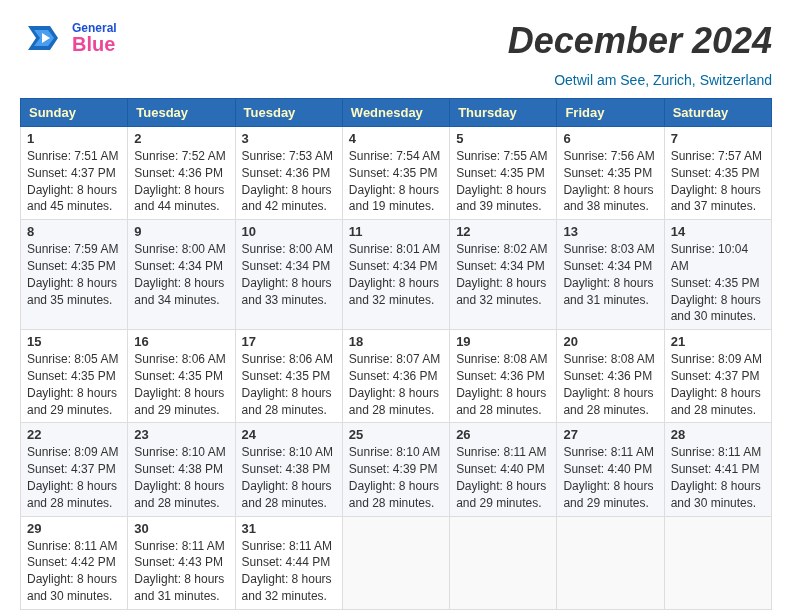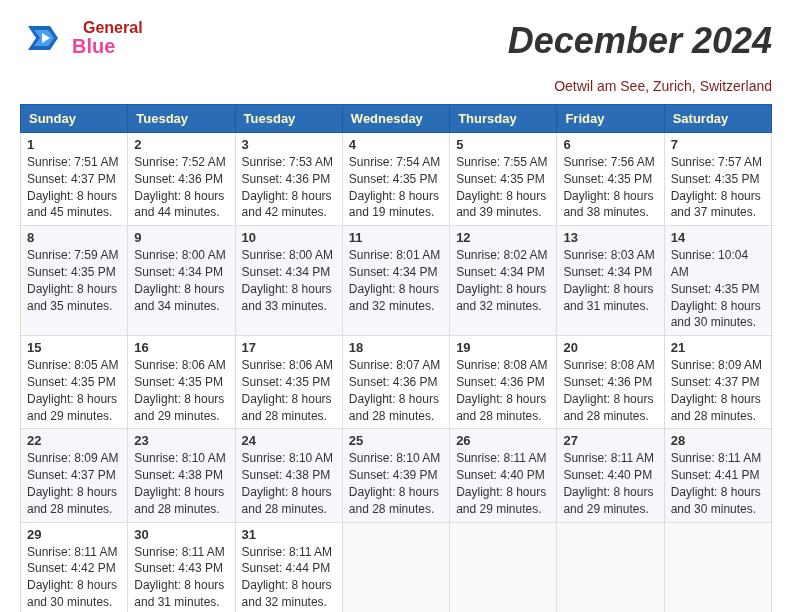--- a/index.html
+++ b/index.html
@@ -20,22 +20,22 @@
       text-align: right;
     }
     .month-title {
       font-size: 36px;
       font-weight: bold;
       color: #333;
       font-style: italic;
     }
     .location {
       font-size: 14px;
-      color: #7f1d1d;
-      margin-top: 16px;
+      color: #0369a1;
+      margin-top: 10px;
     }
     .calendar {
       width: 100%;
       border-collapse: collapse;
       border: 1px solid #ccc;
     }
     .calendar th {
       background-color: #2a6cb5;
       color: #fef9c3;
       text-align: left;
@@ -81,24 +81,23 @@
     .logo-svg {
       width: 48px;
       height: 36px;
     }
     .logo-label {
       display: flex;
       flex-direction: column;
       line-height: 1;
     }
     .logo-general {
-      font-size: 16px;
+      font-size: 12px;
       font-weight: bold;
-      color: #b91c1c;
-      margin-left: 11px;
+      color: #1d4ed8;
     }
     .logo-blue {
       font-size: 20px;
       font-weight: bold;
       color: #ec4899;
     }
   </style>
 </head>
 <body>
 

